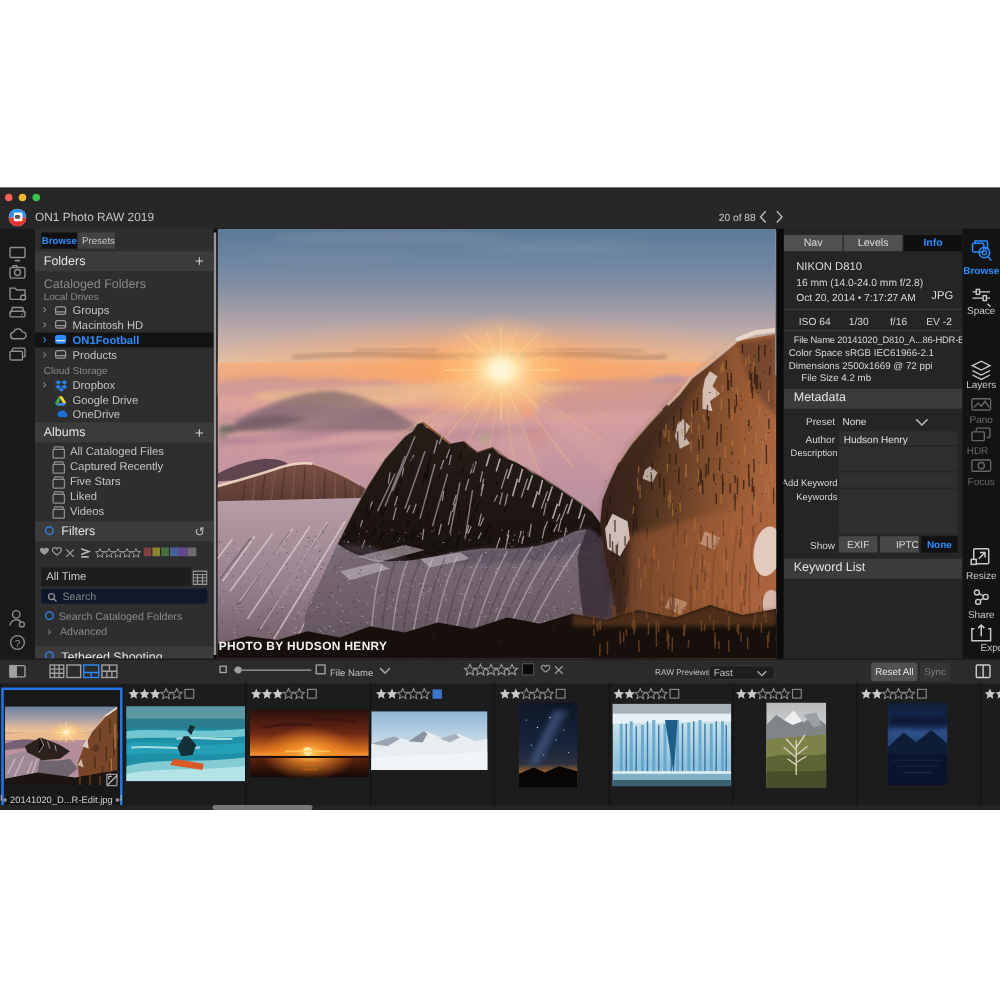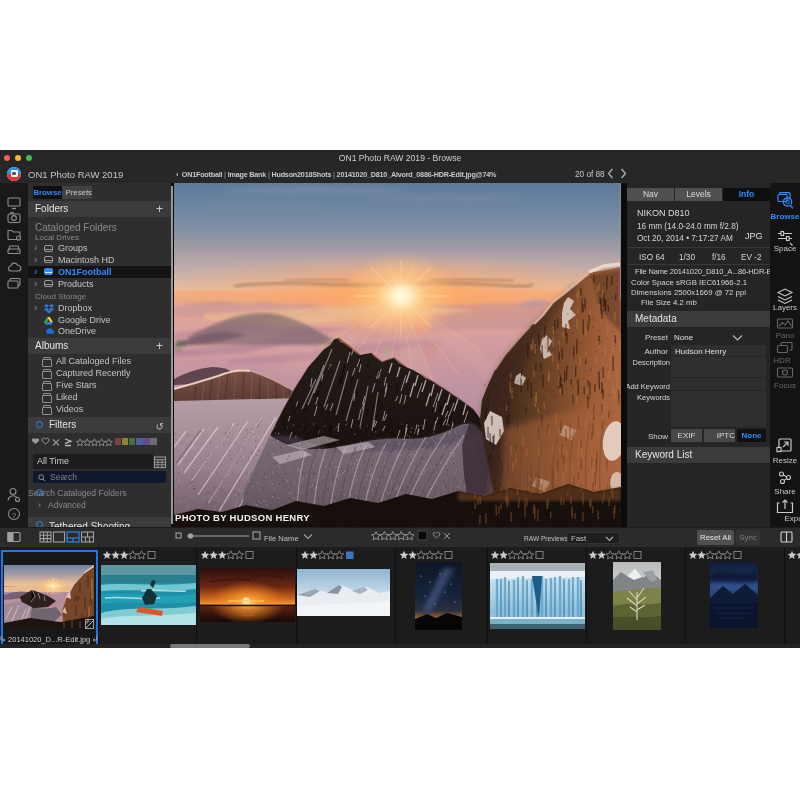--- a/index.html
+++ b/index.html
@@ -27,30 +27,28 @@
 .sep{position:absolute;top:0;width:1px;height:97px;background:#262626;border-left:1px solid #101010}
 </style>
 </head>
 <body>
 <div id="app">
 
 <div class="abs" style="left:0;top:0;width:800px;height:14px;background:#262626"></div>
 <div class="abs" style="left:4.3px;top:4.6px;width:6px;height:6px;border-radius:50%;background:#f75e56"></div>
 <div class="abs" style="left:15.4px;top:4.6px;width:6px;height:6px;border-radius:50%;background:#f4b72e"></div>
 <div class="abs" style="left:26.4px;top:4.6px;width:6px;height:6px;border-radius:50%;background:#39c14a"></div>
-<div class="abs" style="left:0;top:2.5px;width:800px;text-align:center;font-size:8.6px;color:#cfcfcf">ON1 Photo RAW 2019 - Browse</div>
 
 <div class="abs" style="left:7px;top:16.5px;width:14px;height:14px;border-radius:50%;background:#e8eef2;overflow:hidden">
   <div class="abs" style="left:0;top:0;width:14px;height:7px;background:#2e8fe8"></div>
   <div class="abs" style="left:0;top:7px;width:14px;height:7px;background:#e33530"></div>
   <div class="abs" style="left:3.5px;top:3.5px;width:7px;height:7px;background:#f2f2f2;border-radius:1px"></div>
   <div class="abs" style="left:5px;top:5.5px;width:4px;height:3px;background:#555;border-radius:1px"></div>
 </div>
 <div class="abs" style="left:28px;top:19px;font-size:9.5px;color:#c6c6c6">ON1 Photo RAW 2019</div>
-<div class="abs" style="left:176px;top:20px;font-size:7.2px;color:#c9c9c9;font-weight:bold;letter-spacing:-.2px;white-space:nowrap">‹&nbsp;&nbsp;ON1Football&nbsp;<span style="color:#777">|</span>&nbsp;Image&nbsp;Bank&nbsp;<span style="color:#777">|</span>&nbsp;Hudson2018Shots&nbsp;<span style="color:#777">|</span>&nbsp;20141020_D810_Alvord_0886-HDR-Edit.jpg@74%</div>
 <div class="abs" style="left:575px;top:19.5px;font-size:8.2px;color:#c9c9c9">20 of 88</div>
 <svg class="abs" style="left:607px;top:18px" width="20" height="11" viewBox="0 0 20 11">
       <path d="M5.5 1 1.5 5.5 5.5 10M14.5 1l4 4.5-4 4.5" stroke="#b8b8b8" fill="none" stroke-width="1.2"></path>
     </svg>
 
 <div class="abs" style="left:0;top:33px;width:28px;height:344px;background:#191919"></div>
 <div class="abs" id="lsicons" style="left:0;top:33px;width:28px;height:344px">
 <svg width="28" height="344" viewBox="0 0 28 344" fill="none" stroke="#8f8f8f" stroke-width="1.1">
 
   <rect x="8" y="15" width="12" height="8" rx="1"></rect>
@@ -185,21 +183,21 @@
   <div class="abs" style="left:126px;top:272.5px;width:12px;height:12px">
         <svg width="12" height="12" viewBox="0 0 12 12">
           <rect x=".5" y="1" width="11" height="10.5" fill="#2e2e2e" stroke="#9a9a9a" stroke-width="1"></rect>
           <path d="M.5 3.6h11M.5 6.2h11M.5 8.8h11M4 3.6v7.9M8 3.6v7.9" stroke="#9a9a9a" stroke-width=".9"></path>
         </svg>
       </div>
   <div class="abs" style="left:5px;top:288px;width:133px;height:12px;background:#0f172a;border-radius:2px;color:#828282;line-height:12px"><svg style="position:absolute;left:5px;top:2.5px" width="8" height="8" viewBox="0 0 8 8">
           <circle cx="3.2" cy="3.2" r="2.4" fill="none" stroke="#909090" stroke-width="1"></circle>
           <path d="M5 5 7.2 7.2" stroke="#909090" stroke-width="1"></path>
         </svg><span style="margin-left:17px;font-size:8.5px">Search</span></div>
-  <div class="abs" style="left:0;top:304.5px;width:143px;height:9px"><span class="ring" style="left:8px;top:1px"></span><span class="dim" style="font-size:8.5px">Search Cataloged Folders</span></div>
+  <div class="abs" style="left:0;top:304.5px;width:143px;height:9px"><span class="ring" style="left:8px;top:1px"></span><span class="dim" style="margin-left:19px;font-size:8.5px">Search Cataloged Folders</span></div>
   <div class="abs" style="left:10px;top:317px;color:#9a9a9a">›<span class="dim" style="margin-left:7px;font-size:8.5px">Advanced</span></div>
   <div class="abs hdr" style="left:0;top:334px;width:143px;height:10px">
         <span class="ring" style="left:8px;top:4px"></span>
         <span style="position:absolute;left:21px;top:4px;font-size:10px">Tethered Shooting</span>
       </div>
 </div>
 
 <div class="abs" style="left:171px;top:33px;width:456px;height:344px;background:#0b0b0b"></div>
 <div class="abs" id="photo" style="left:174px;top:33px;width:447px;height:344px">
 <svg width="447" height="344" viewBox="0 0 447 344">

